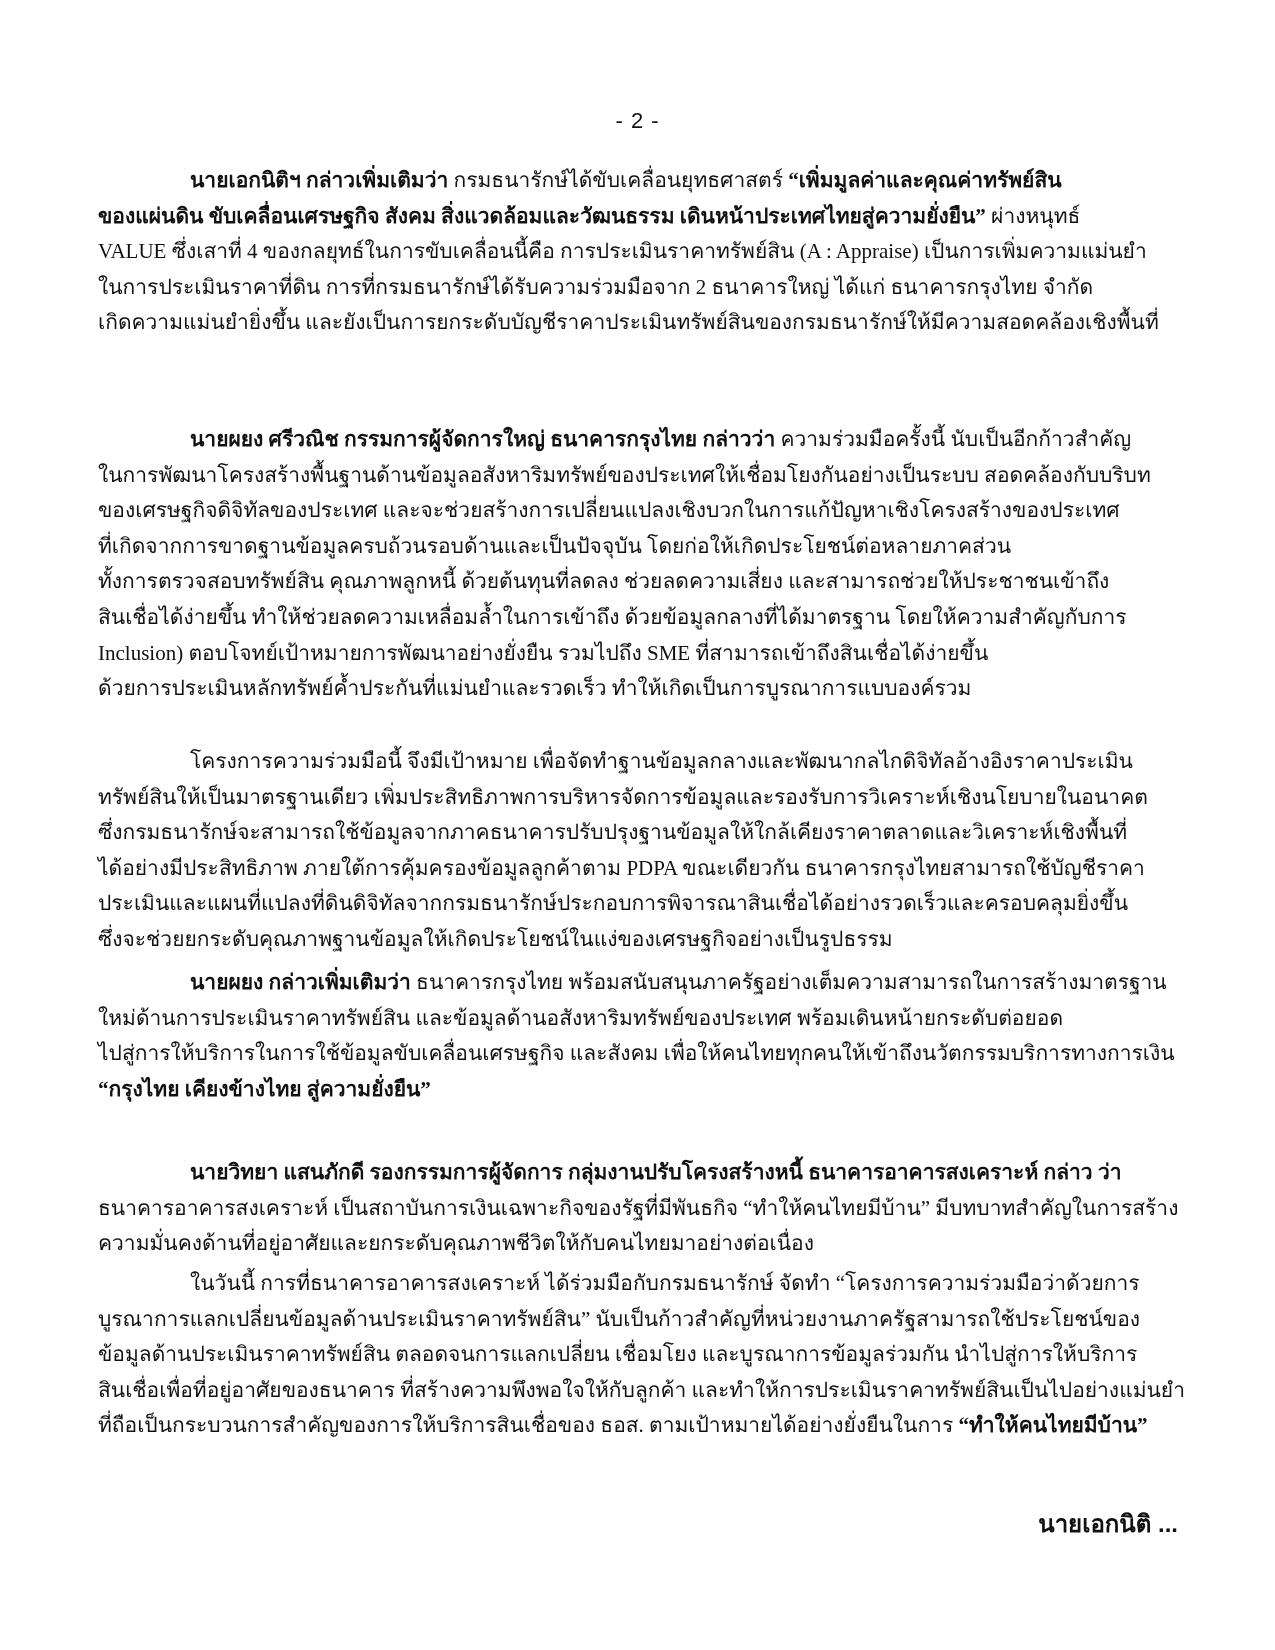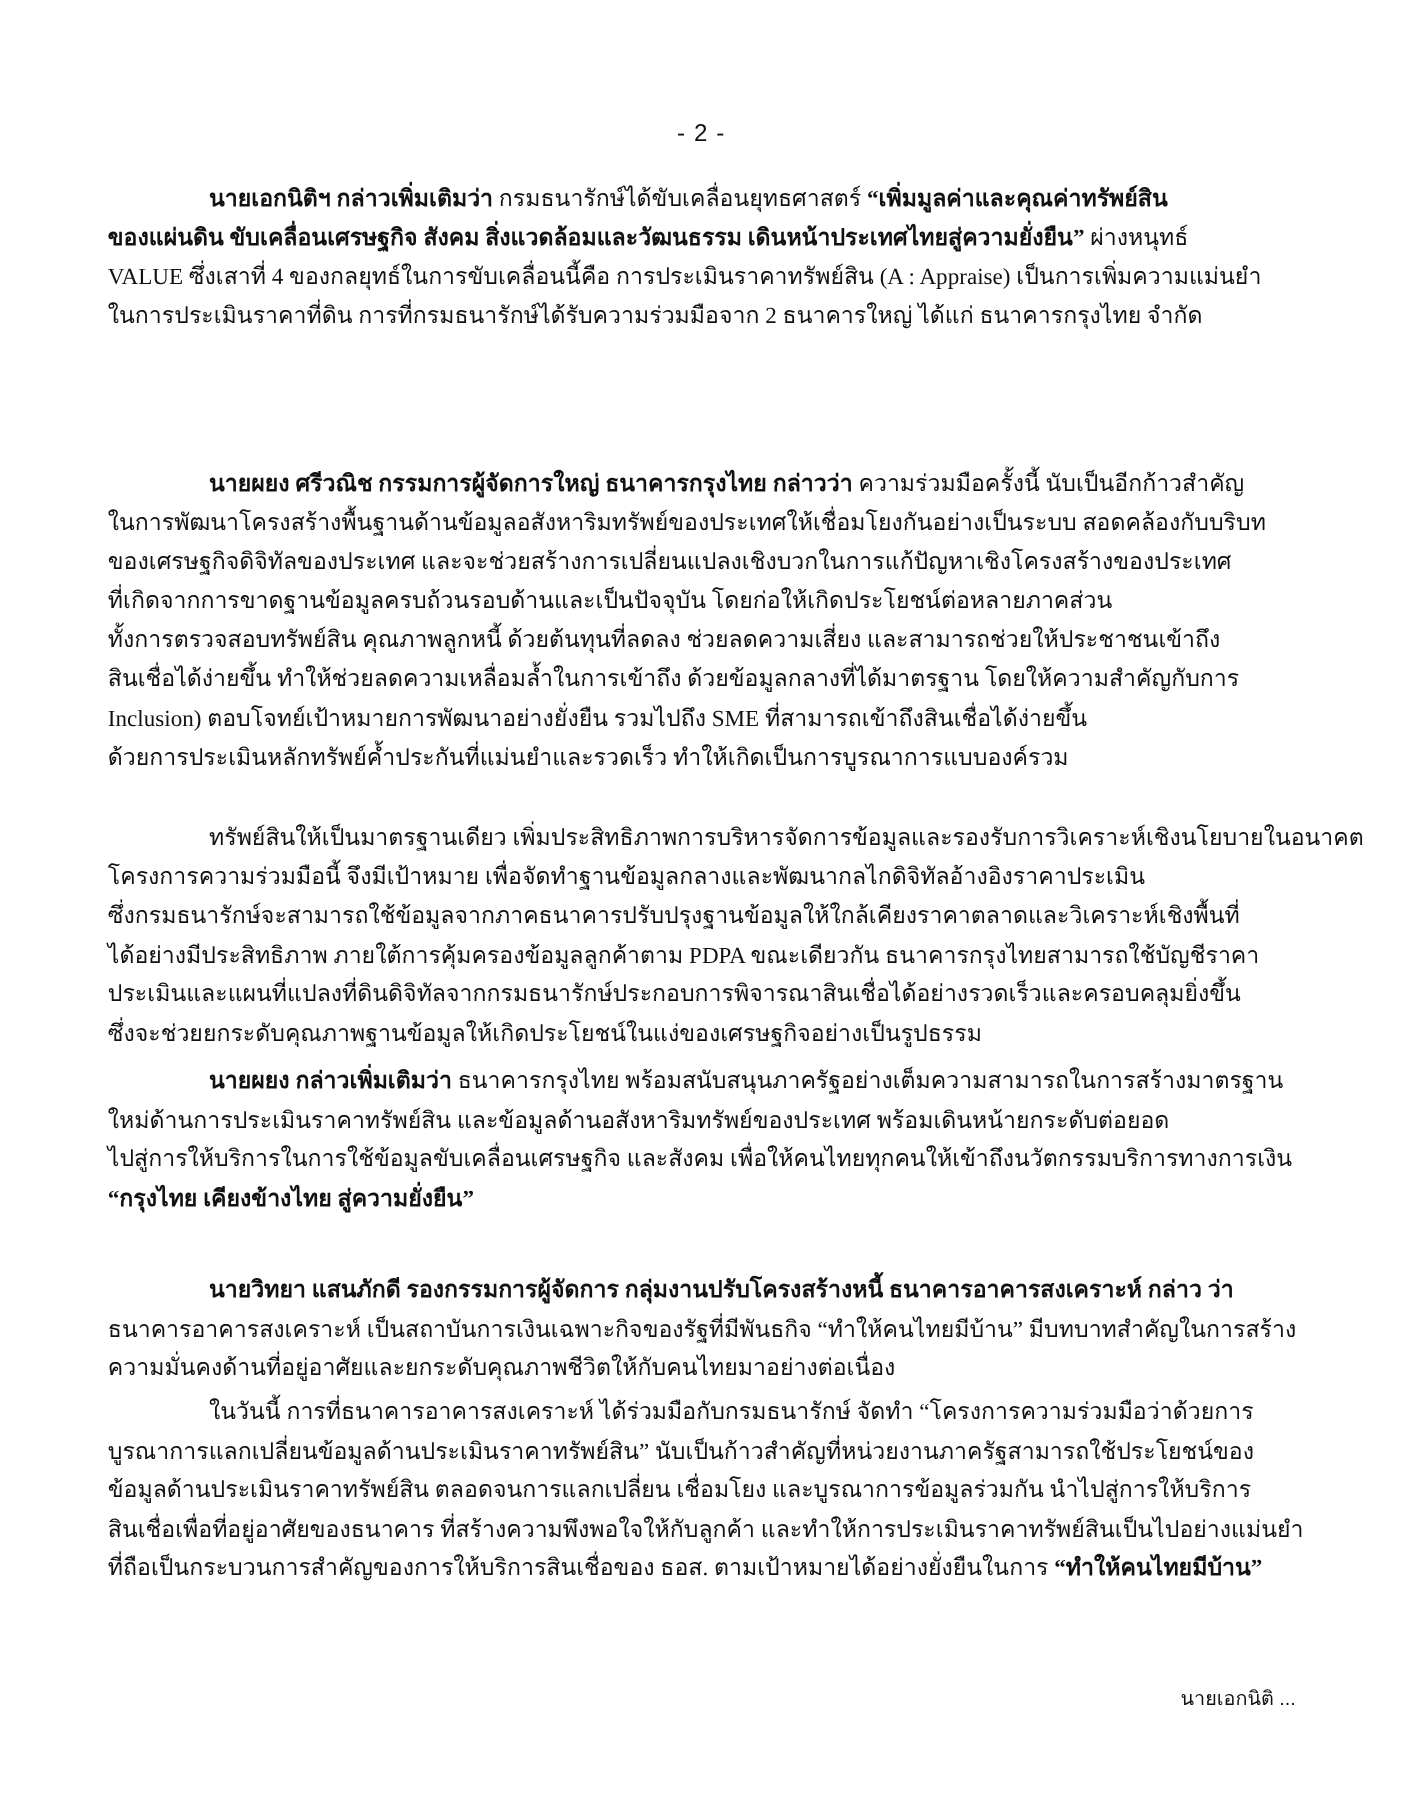--- a/index.html
+++ b/index.html
@@ -52,52 +52,52 @@
   .p3 { top: 744px; }
   .p4 { top: 965px; }
   .p5 { top: 1155px; }
   .p6 { top: 1266px; }
   .continuation {
     position: absolute;
     top: 1506px;
     left: 98px;
     width: 1080px;
     text-align: right;
-    font-size: 18px;
+    font-size: 24px;
     line-height: 35.6px;
-    font-weight: 400;
-    margin-top: 21px;
+    font-weight: 700;
   }
 </style>
 </head>
 <body>
 
 <div class="page">
   <div class="page-number">- 2 -</div>
 
   <div>
       <div class="para p1">
         <div class="line"><span class="seg bold">นายเอกนิติฯ กล่าวเพิ่มเติมว่า </span><span class="seg">กรมธนารักษ์ได้ขับเคลื่อนยุทธศาสตร์ </span><span class="seg bold">“เพิ่มมูลค่าและคุณค่าทรัพย์สิน</span></div>
         <div class="line"><span class="seg bold">ของแผ่นดิน ขับเคลื่อนเศรษฐกิจ สังคม สิ่งแวดล้อมและวัฒนธรรม เดินหน้าประเทศไทยสู่ความยั่งยืน”</span><span class="seg"> ผ่างหนุทธ์</span></div>
         <div class="line"><span class="seg">VALUE ซึ่งเสาที่ 4 ของกลยุทธ์ในการขับเคลื่อนนี้คือ การประเมินราคาทรัพย์สิน (A : Appraise) เป็นการเพิ่มความแม่นยำ</span></div>
         <div class="line"><span class="seg">ในการประเมินราคาที่ดิน การที่กรมธนารักษ์ได้รับความร่วมมือจาก 2 ธนาคารใหญ่ ได้แก่ ธนาคารกรุงไทย จำกัด</span></div>
+        <div class="line"><span class="seg">เกิดความแม่นยำยิ่งขึ้น และยังเป็นการยกระดับบัญชีราคาประเมินทรัพย์สินของกรมธนารักษ์ให้มีความสอดคล้องเชิงพื้นที่</span></div>
       </div>
       <div class="para p2">
         <div class="line"><span class="seg bold">นายผยง ศรีวณิช กรรมการผู้จัดการใหญ่ ธนาคารกรุงไทย กล่าวว่า </span><span class="seg">ความร่วมมือครั้งนี้ นับเป็นอีกก้าวสำคัญ</span></div>
         <div class="line"><span class="seg">ในการพัฒนาโครงสร้างพื้นฐานด้านข้อมูลอสังหาริมทรัพย์ของประเทศให้เชื่อมโยงกันอย่างเป็นระบบ สอดคล้องกับบริบท</span></div>
         <div class="line"><span class="seg">ของเศรษฐกิจดิจิทัลของประเทศ และจะช่วยสร้างการเปลี่ยนแปลงเชิงบวกในการแก้ปัญหาเชิงโครงสร้างของประเทศ</span></div>
         <div class="line"><span class="seg">ที่เกิดจากการขาดฐานข้อมูลครบถ้วนรอบด้านและเป็นปัจจุบัน โดยก่อให้เกิดประโยชน์ต่อหลายภาคส่วน</span></div>
         <div class="line"><span class="seg">ทั้งการตรวจสอบทรัพย์สิน คุณภาพลูกหนี้ ด้วยต้นทุนที่ลดลง ช่วยลดความเสี่ยง และสามารถช่วยให้ประชาชนเข้าถึง</span></div>
         <div class="line"><span class="seg">สินเชื่อได้ง่ายขึ้น ทำให้ช่วยลดความเหลื่อมล้ำในการเข้าถึง ด้วยข้อมูลกลางที่ได้มาตรฐาน โดยให้ความสำคัญกับการ</span></div>
         <div class="line"><span class="seg">Inclusion) ตอบโจทย์เป้าหมายการพัฒนาอย่างยั่งยืน รวมไปถึง SME ที่สามารถเข้าถึงสินเชื่อได้ง่ายขึ้น</span></div>
         <div class="line"><span class="seg">ด้วยการประเมินหลักทรัพย์ค้ำประกันที่แม่นยำและรวดเร็ว ทำให้เกิดเป็นการบูรณาการแบบองค์รวม</span></div>
       </div>
       <div class="para p3">
+        <div class="line"><span class="seg">โครงการความร่วมมือนี้ จึงมีเป้าหมาย เพื่อจัดทำฐานข้อมูลกลางและพัฒนากลไกดิจิทัลอ้างอิงราคาประเมิน</span></div>
         <div class="line"><span class="seg">ทรัพย์สินให้เป็นมาตรฐานเดียว เพิ่มประสิทธิภาพการบริหารจัดการข้อมูลและรองรับการวิเคราะห์เชิงนโยบายในอนาคต</span></div>
-        <div class="line"><span class="seg">โครงการความร่วมมือนี้ จึงมีเป้าหมาย เพื่อจัดทำฐานข้อมูลกลางและพัฒนากลไกดิจิทัลอ้างอิงราคาประเมิน</span></div>
         <div class="line"><span class="seg">ซึ่งกรมธนารักษ์จะสามารถใช้ข้อมูลจากภาคธนาคารปรับปรุงฐานข้อมูลให้ใกล้เคียงราคาตลาดและวิเคราะห์เชิงพื้นที่</span></div>
         <div class="line"><span class="seg">ได้อย่างมีประสิทธิภาพ ภายใต้การคุ้มครองข้อมูลลูกค้าตาม PDPA ขณะเดียวกัน ธนาคารกรุงไทยสามารถใช้บัญชีราคา</span></div>
         <div class="line"><span class="seg">ประเมินและแผนที่แปลงที่ดินดิจิทัลจากกรมธนารักษ์ประกอบการพิจารณาสินเชื่อได้อย่างรวดเร็วและครอบคลุมยิ่งขึ้น</span></div>
         <div class="line"><span class="seg">ซึ่งจะช่วยยกระดับคุณภาพฐานข้อมูลให้เกิดประโยชน์ในแง่ของเศรษฐกิจอย่างเป็นรูปธรรม</span></div>
       </div>
       <div class="para p4">
         <div class="line"><span class="seg bold">นายผยง กล่าวเพิ่มเติมว่า </span><span class="seg">ธนาคารกรุงไทย พร้อมสนับสนุนภาครัฐอย่างเต็มความสามารถในการสร้างมาตรฐาน</span></div>
         <div class="line"><span class="seg">ใหม่ด้านการประเมินราคาทรัพย์สิน และข้อมูลด้านอสังหาริมทรัพย์ของประเทศ พร้อมเดินหน้ายกระดับต่อยอด</span></div>
         <div class="line"><span class="seg">ไปสู่การให้บริการในการใช้ข้อมูลขับเคลื่อนเศรษฐกิจ และสังคม เพื่อให้คนไทยทุกคนให้เข้าถึงนวัตกรรมบริการทางการเงิน</span></div>
         <div class="line"><span class="seg bold">“กรุงไทย เคียงข้างไทย สู่ความยั่งยืน”</span></div>

